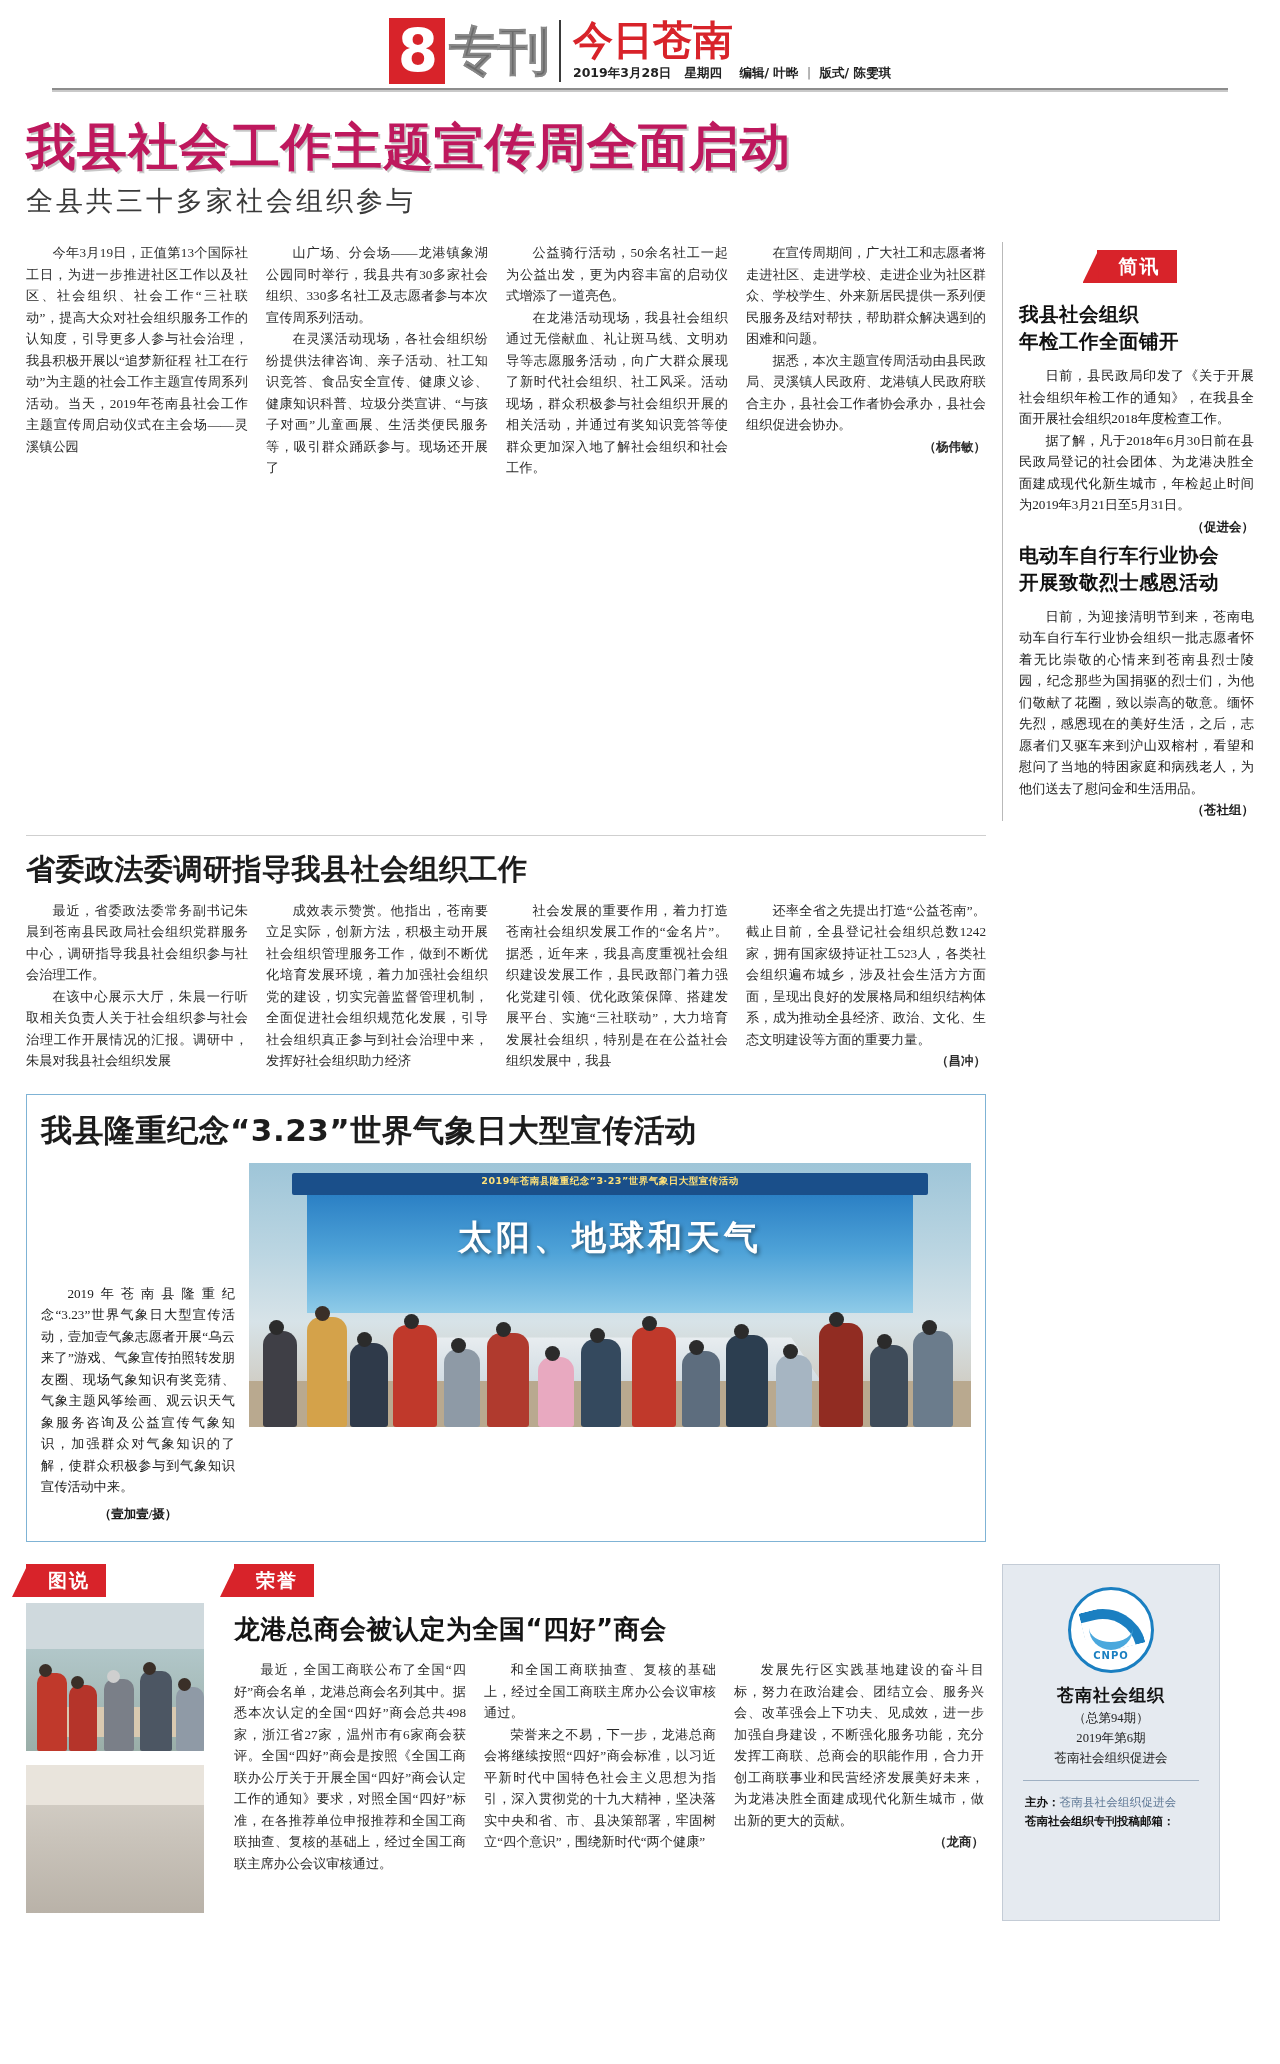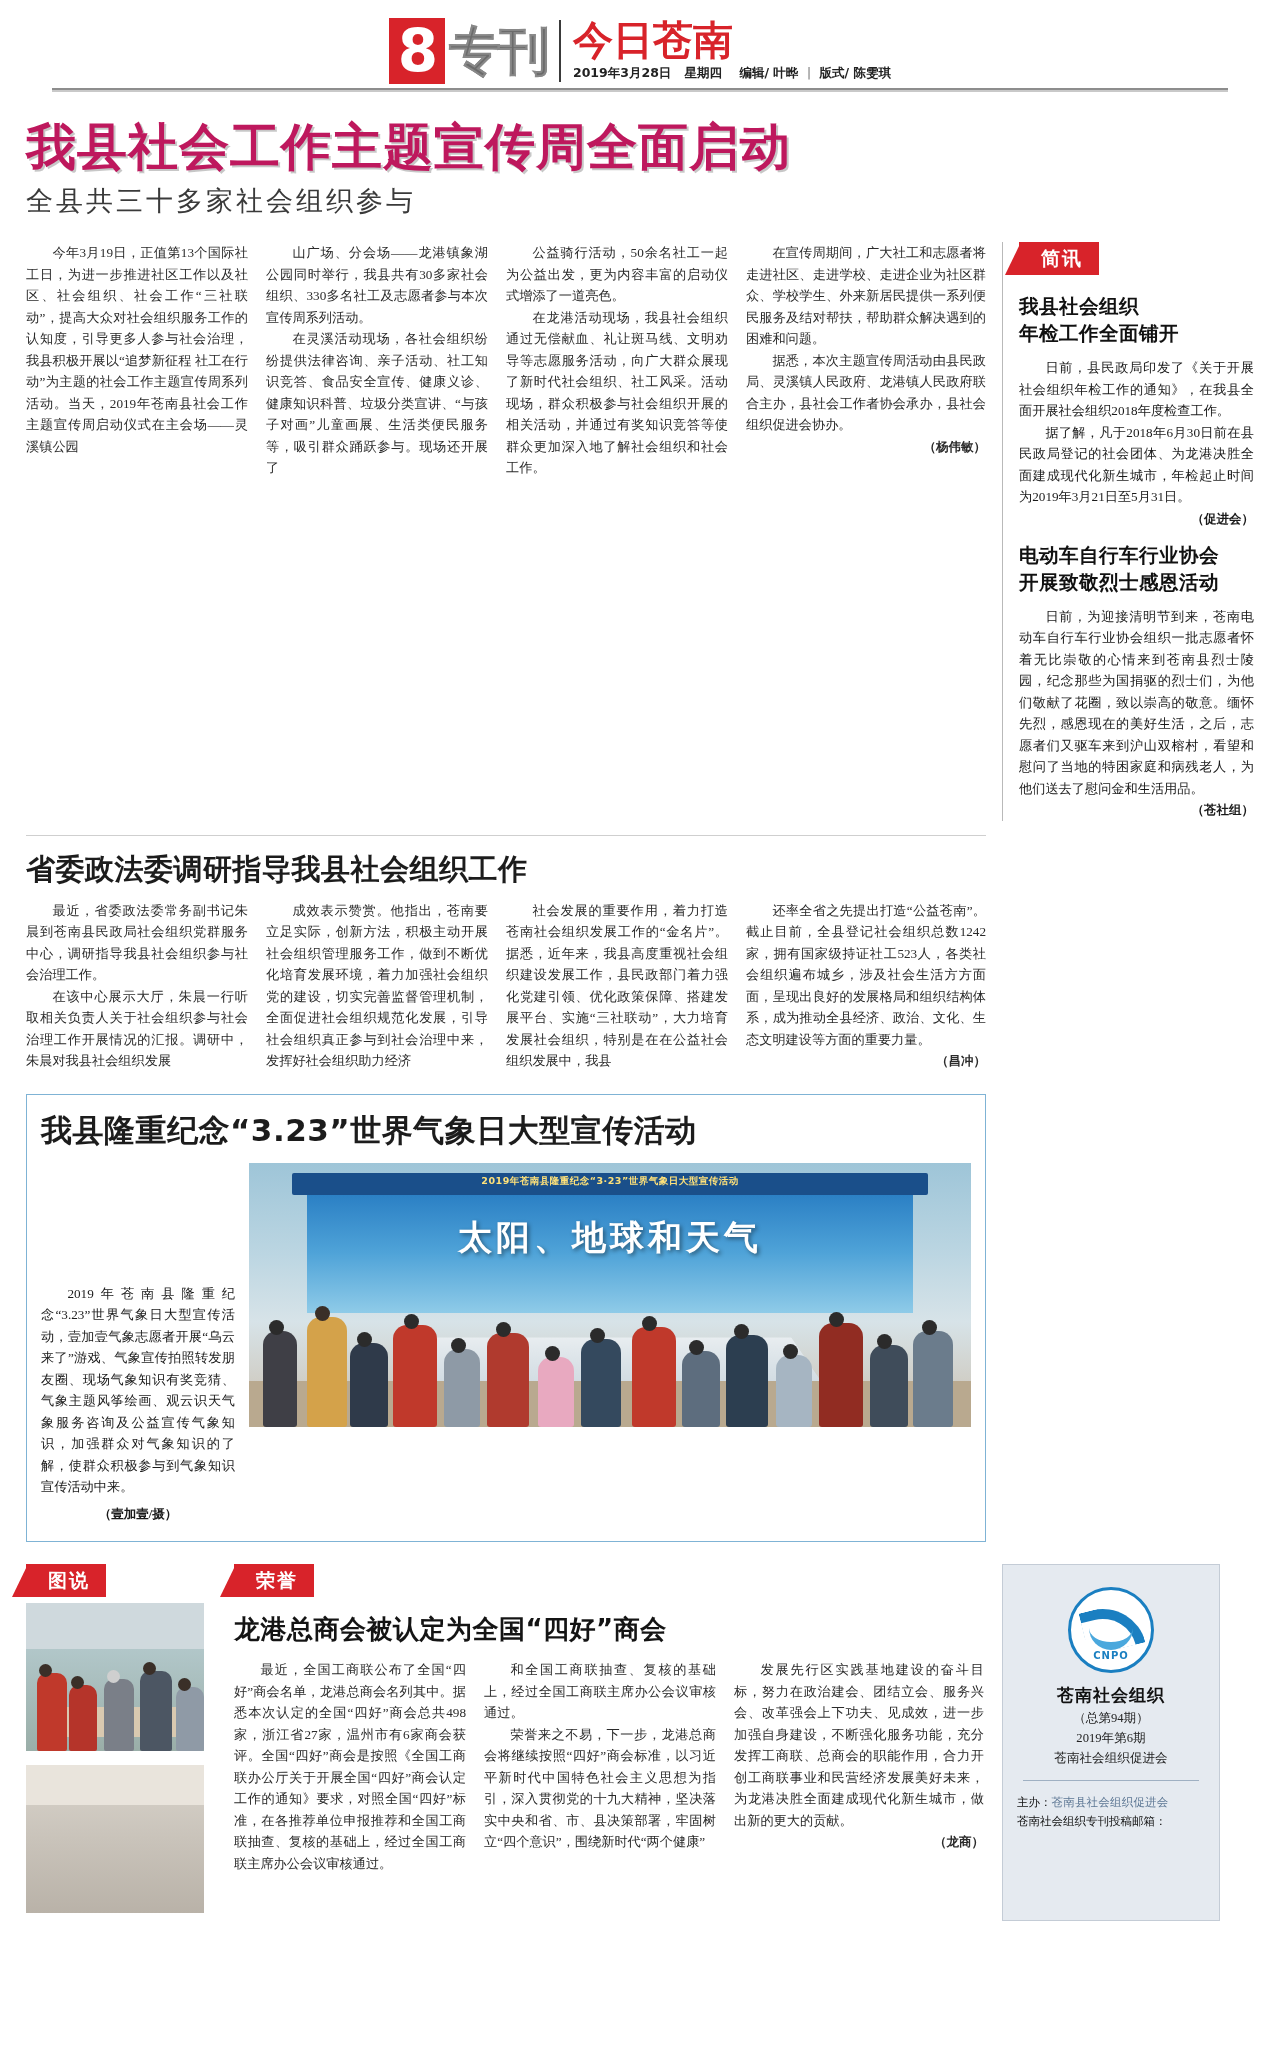--- a/index.html
+++ b/index.html
@@ -138,21 +138,21 @@
     padding: 7px 16px 7px 22px;
     position: relative;
     letter-spacing: 2px;
   }
   .tag-banner::before {
     content:"";
     position:absolute; left:-14px; top:0; bottom:0; width:16px;
     background:#d8232a;
     clip-path: polygon(100% 0, 100% 100%, 0 100%);
   }
-  .tag-wrap { text-align: left; }
+  .tag-wrap { text-align: center; margin-top: 8px; }
   .tag-wrap-left { text-align: left; }
 
   .brief-title {
     font-family: "DejaVu Sans", sans-serif;
     font-weight: bold;
     font-size: 19.5px;
     line-height: 27px;
     color: #111;
     letter-spacing: 0.5px;
     margin: 18px 0 10px 0;
@@ -322,21 +322,21 @@
     font-size:10px; font-weight:bold; color:#1a7fc1; letter-spacing:1px;
   }
   .org-title {
     font-family:"DejaVu Sans",sans-serif;
     font-weight:bold; font-size:17px; line-height:25px; color:#111;
     letter-spacing:1px;
   }
   .org-line { font-size:12.6px; line-height:20px; color:#222; }
   .org-rule { height:1px; background:#9fb0c2; margin:12px 6px; }
   .org-info { text-align:left; font-size:11.5px; line-height:19px; color:#1a4f8a; }
-  .org-info .k { color:#111; font-weight:normal; }
+  .org-info .k { color:#111; font-weight:bold;margin-left:8px; }
   .org-info .blur { color:#5d7794; letter-spacing:0.2px; }
 
   .tag-tuShuo { margin-bottom: 6px; }
 </style>
 </head>
 <body>
 
 <div class="page">
 
   <div class="masthead">
@@ -391,21 +391,21 @@
         <span class="tag-banner">简讯</span>
       </div>
 
       <div class="brief-title">我县社会组织<br>年检工作全面铺开</div>
       <div class="brief-body">
         <p>日前，县民政局印发了《关于开展社会组织年检工作的通知》，在我县全面开展社会组织2018年度检查工作。</p>
           <p>据了解，凡于2018年6月30日前在县民政局登记的社会团体、为龙港决胜全面建成现代化新生城市，年检起止时间为2019年3月21日至5月31日。</p>
         <div class="byline">（促进会）</div>
       </div>
 
-      <div class="brief-title" style="margin-top:34px;">电动车自行车行业协会<br>开展致敬烈士感恩活动</div>
+      <div class="brief-title" style="margin-top:26px;">电动车自行车行业协会<br>开展致敬烈士感恩活动</div>
       <div class="brief-body">
         <p>日前，为迎接清明节到来，苍南电动车自行车行业协会组织一批志愿者怀着无比崇敬的心情来到苍南县烈士陵园，纪念那些为国捐驱的烈士们，为他们敬献了花圈，致以崇高的敬意。缅怀先烈，感恩现在的美好生活，之后，志愿者们又驱车来到沪山双榕村，看望和慰问了当地的特困家庭和病残老人，为他们送去了慰问金和生活用品。</p>
         <div class="byline">（苍社组）</div>
       </div>
     </div>
   </div>
 
   <div class="art2">
     <div class="hrule"></div>
     <div class="sec-head">省委政法委调研指导我县社会组织工作</div>

